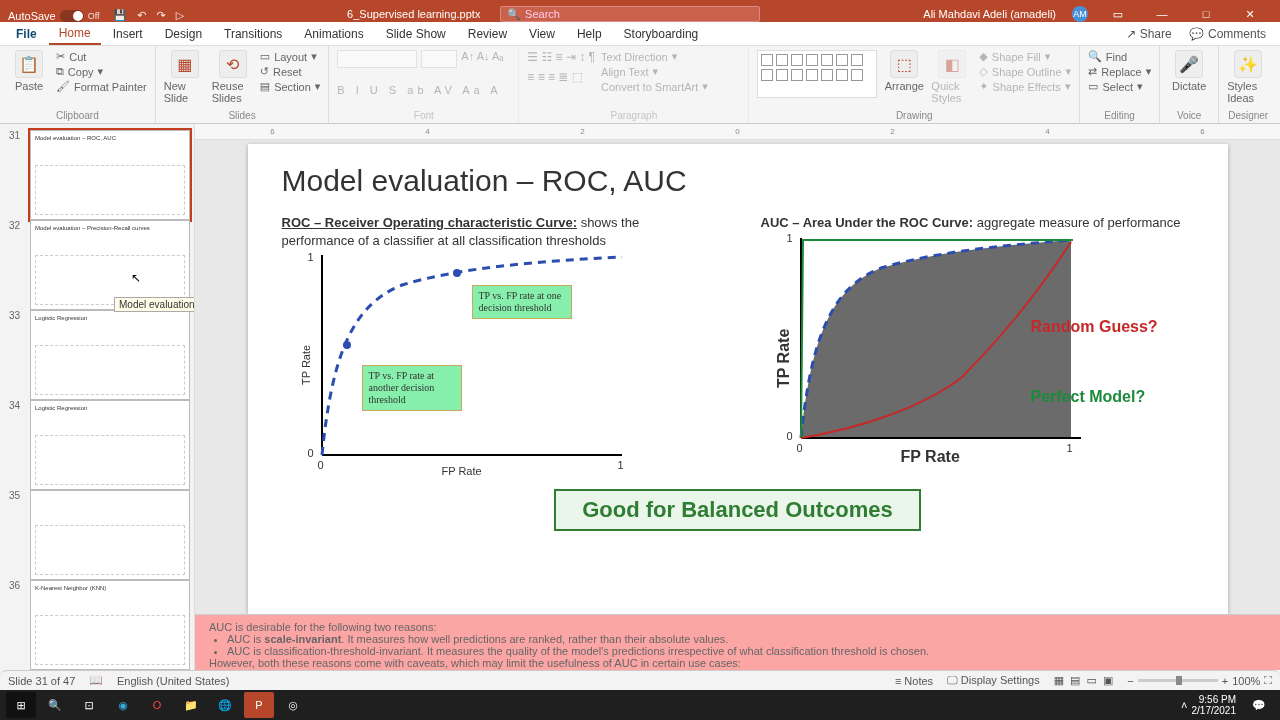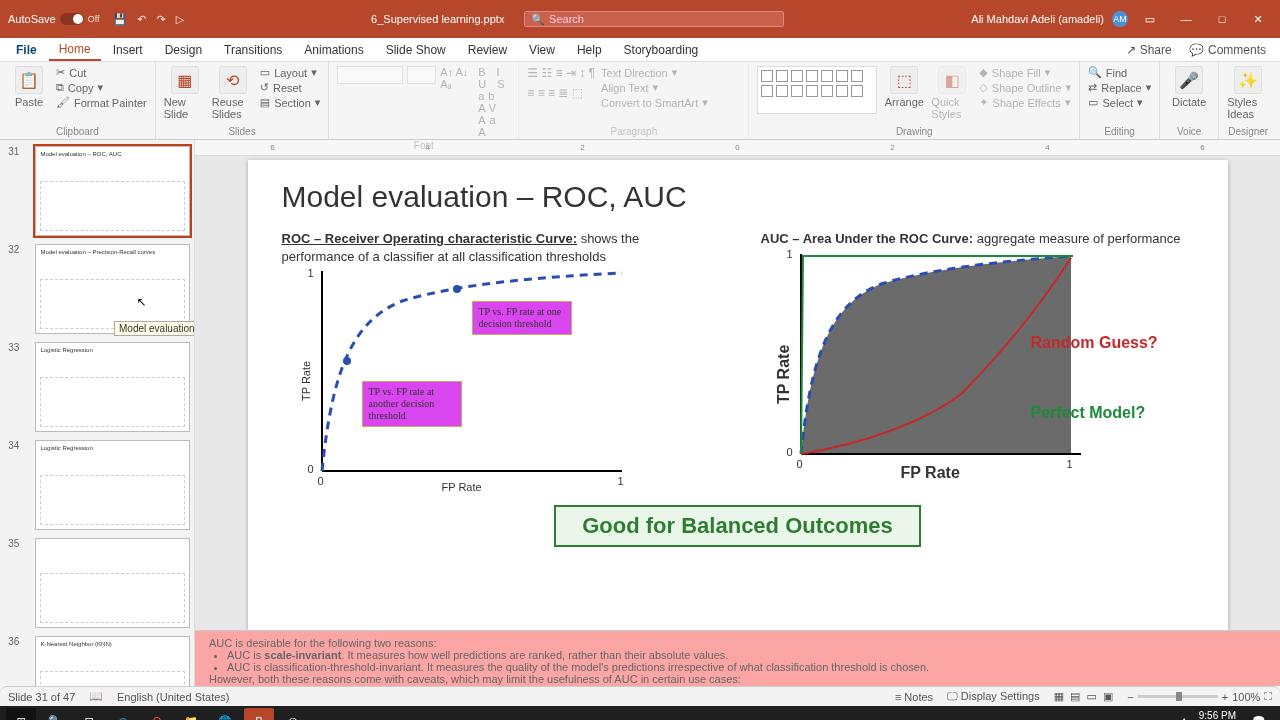--- a/index.html
+++ b/index.html
@@ -1,29 +1,29 @@
 <!DOCTYPE html>
 <html><head>
 <meta charset="utf-8">
 <style>
 * { margin: 0; padding: 0; box-sizing: border-box; font-family: "Segoe UI", sans-serif; }
 body { background: #f3f3f3; width: 1280px; height: 720px; overflow: hidden; font-size: 12px; color: #333; }
 
 
-.titlebar { height: 38px; background: #b7472a; color: #fff; display: flex; align-items: center; font-size: 11px; }
+.titlebar { height: 22px; background: #b7472a; color: #fff; display: flex; align-items: flex-end; font-size: 11px; }
 .titlebar .left { display: flex; align-items: center; gap: 6px; padding-left: 8px; }
 .titlebar .autosave { display:flex; align-items:center; gap:4px; }
 .titlebar .toggle { width:24px; height:12px; border-radius:6px; background:#8a3520; position:relative; }
 .titlebar .toggle::after { content:""; position:absolute; right:1px; top:1px; width:10px; height:10px; border-radius:50%; background:#fff; }
 .titlebar .qat { display:flex; gap:10px; margin-left:8px; }
 .titlebar .qat span { opacity:.9; }
 .titlebar .center { flex:1; display:flex; justify-content:center; align-items:center; gap:20px; }
 .titlebar .filename { color:#fff; }
 .titlebar .search { width:260px; height:16px; background:#ca624b; border:1px solid #d88; border-radius:2px; display:flex; align-items:center; padding:0 6px; gap:4px; color:#fce; }
-.titlebar .right { display:flex; align-items:center; gap:8px; padding-right:8px; }
+.titlebar .right { display:flex; align-items:center; gap:16px; padding-right:16px; }
 .titlebar .avatar { width:16px; height:16px; border-radius:50%; background:#4a90d9; display:flex; align-items:center; justify-content:center; font-size:9px; }
 .titlebar .winbtn { width:28px; text-align:center; }
 
 
 .menubar { height: 24px; background:#fff; border-bottom:1px solid #ddd; display:flex; align-items:center; padding:0 6px; gap:2px; font-size:12px; }
 .menubar .tab { padding:3px 10px; cursor:pointer; }
 .menubar .tab.file { color:#0c4a6e; font-weight:600; }
 .menubar .tab.active { border-bottom:2px solid #b7472a; color:#b7472a; }
 .menubar .spacer { flex:1; }
 .menubar .rightbtn { padding:3px 8px; color:#555; }
@@ -43,21 +43,21 @@
 .ribbon .disabled { opacity:.45; }
 
 
 .workarea { display:flex; height: calc(720px - 22px - 24px - 78px - 20px - 30px); }
 
 
 .ruler-h { height:16px; background:#f7f7f7; border-bottom:1px solid #ddd; font-size:8px; color:#888; display:flex; align-items:center; justify-content:space-around; }
 
 
 .thumbs { width: 195px; background:#f3f3f3; border-right:1px solid #ddd; overflow:hidden; padding:6px 4px; }
-.thumb-row { display:flex; gap:16px; margin-bottom:8px; }
+.thumb-row { display:flex; gap:10px; }
 .thumb-num { width:16px; font-size:10px; color:#666; text-align:right; }
 .thumb { width:160px; height:90px; background:#fff; border:1px solid #bbb; position:relative; font-size:5px; padding:4px; }
 .thumb.active { outline:2px solid #c43e1c; }
 .thumb .mini-title { font-size:6px; color:#333; }
 .thumb .mini-chart { position:absolute; bottom:4px; left:4px; right:4px; height:50px; border:1px dashed #ccc; }
 .tooltip { position:absolute; bottom:-2px; left:110px; background:#fffde7; border:1px solid #aaa; padding:1px 4px; font-size:10px; white-space:nowrap; z-index:5;}
 .cursor { position:absolute; font-size:12px; color:#000; }
 
 
 .mainpane { flex:1; display:flex; flex-direction:column; background:#e8e8e8; }
@@ -65,21 +65,21 @@
 .slide { width: 980px; height: 470px; background:#fff; box-shadow:0 1px 4px rgba(0,0,0,.3); padding:20px 34px; position:relative; }
 .slide h1 { font-size:30px; font-weight:400; color:#333; margin-bottom:16px; }
 .slide .cols { display:flex; gap:46px; }
 .slide .col { flex:1; }
 .slide .desc { font-size:13px; line-height:1.35; }
 .slide .desc b { font-weight:700; }
 .slide .desc u { text-decoration: underline; }
 .slide .chartbox { position:relative; height:230px; margin-top:6px; }
 .axislabel { position:absolute; font-size:11px; }
 .axislabel.y { transform:rotate(-90deg); transform-origin:left top; }
-.callout { position:absolute; background:#d946ef; border:1px solid #c9a95e; padding:4px 6px; font-size:10px; line-height:1.2; font-family:"Times New Roman",serif; }
+.callout { position:absolute; background:#86efac; border:1px solid #c9a95e; padding:4px 6px; font-size:10px; line-height:1.2; font-family:"Times New Roman",serif; }
 .badge { display:inline-block; border:2px solid #2e7d32; background:#eaf6ea; color:#2e7d32; font-size:22px; font-weight:600; padding:6px 26px; }
 .annot { position:absolute; font-size:16px; font-weight:700; }
 .annot.red { color:#c62828; }
 .annot.green { color:#1b8a3a; }
 
 
 .notes { height:56px; background:#fca5a5; border-top:1px solid #ccc; padding:6px 14px; font-size:11px; color:#666; overflow:hidden; }
 .notes ul { margin-left:18px; }
 
 
@@ -176,21 +176,21 @@
         </div>
       <div class="stack">
         <div class="item">▭ <span>Layout</span> ▾</div>
         <div class="item">↺ <span>Reset</span></div>
         <div class="item">▤ <span>Section</span> ▾</div>
       </div>
     </div>
     <div class="label">Slides</div>
   </div>
   <div class="group disabled" style="width:190px">
-    <div class="body" style="flex-direction:row;gap:4px">
+    <div class="body" style="flex-direction:column;gap:16px">
       <div style="display:flex;gap:4px">
           <div class="fontbox"></div>
           <div class="fontbox" style="width:36px"></div>
           <span>A↑ A↓ Aₐ</span>
         </div>
       <div style="letter-spacing:4px">B I U S ab AV Aa A</div>
     </div>
     <div class="label">Font</div>
   </div>
   <div class="group disabled" style="width:230px">

